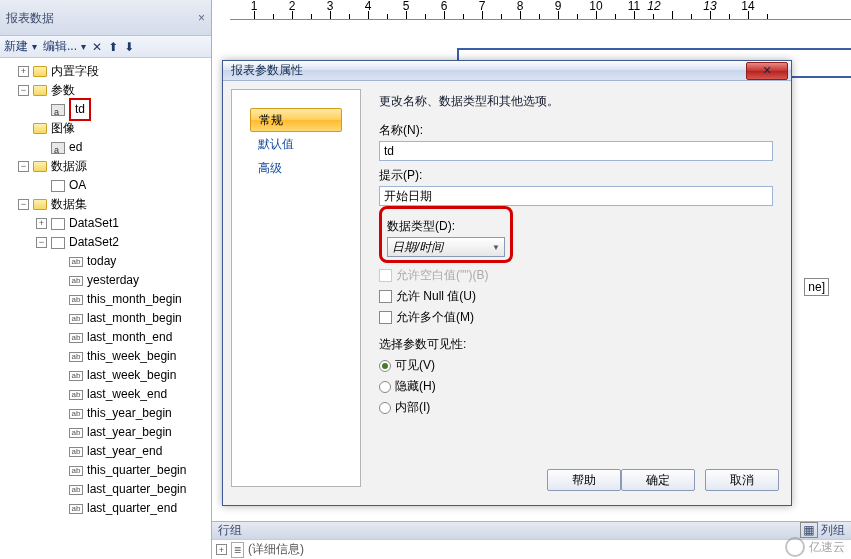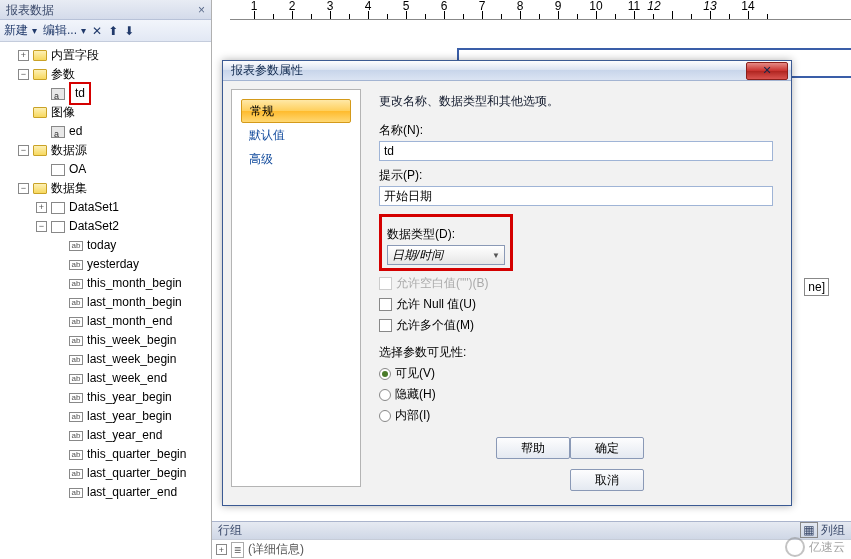--- a/index.html
+++ b/index.html
@@ -1,19 +1,19 @@
 <!DOCTYPE html>
 <html><head>
 <meta charset="utf-8">
 <style>
 * { box-sizing: border-box; margin: 0; padding: 0; font-family: "Microsoft YaHei", Tahoma, Arial, sans-serif; font-size: 12px; }
 body { background: #fff; position: relative; width: 851px; height: 559px; overflow: hidden; }
 
 .left-panel { position: absolute; left: 0; top: 0; width: 212px; height: 559px; background: #fff; border-right: 1px solid #b0b0b0; }
-.panel-header { background: linear-gradient(#e8ecf4,#d4dbea); height: 20px; line-height: 20px; padding: 0 6px; color: #3b4a6b; border-bottom: 1px solid #b8c2d8; display:flex; justify-content:space-between; align-items:center; }
+.panel-header { background: linear-gradient(#e8ecf4,#d4dbea); height: 36px; line-height: 20px; padding: 0 6px; color: #3b4a6b; border-bottom: 1px solid #b8c2d8; display:flex; justify-content:space-between; align-items:center; }
 .panel-header .close { color:#5a6a8a; cursor:pointer; }
 .toolbar { height: 22px; background: linear-gradient(#f2f5fb,#e2e8f4); border-bottom:1px solid #c4ccdc; display:flex; align-items:center; padding:0 4px; gap:6px; }
 .toolbar .tb-btn { color:#213a6b; display:flex; align-items:center; gap:2px; }
 .toolbar .drop::after { content:"▾"; font-size:10px; margin-left:2px; }
 .tree { padding: 4px 0 4px 4px; line-height: 19px; color:#000; }
 .tree .row { display:flex; align-items:center; height:19px; white-space:nowrap; }
 .tree .indent1 { padding-left: 14px; }
 .tree .indent2 { padding-left: 32px; }
 .tree .indent3 { padding-left: 50px; }
 .tree .toggle { width:11px; height:11px; border:1px solid #888; display:inline-flex; align-items:center; justify-content:center; font-size:9px; line-height:1; margin-right:3px; background:#fff; color:#555;}
@@ -31,40 +31,40 @@
 .ruler .tick { position:absolute; bottom:0; border-left:1px solid #000; height:5px; }
 .ruler .tickL { height:8px; }
 .ruler .num { position:absolute; bottom:6px; transform:translateX(-50%); }
 .body-shadow { position:absolute; left:245px; top:48px; width:560px; height:30px; border:2px solid #3a5ea8; background:#fff; }
 
 .dialog { position:absolute; left:222px; top:60px; width:570px; height:446px; border:1px solid #3b5a93; background:#f2f2f2; box-shadow:0 0 8px rgba(0,0,0,.3); }
 .dialog-title { height:20px; background:linear-gradient(#fdfdfe,#dce4f2 45%,#c7d4ea 46%,#dbe4f3); display:flex; align-items:center; justify-content:space-between; padding:0 3px 0 8px; border-bottom:1px solid #a3b4d2; }
 .dialog-title span { color:#10294e; }
 .close-btn { width:42px; height:18px; background:linear-gradient(#e58b86,#c9302c 50%,#b02520 51%,#d9534f); border:1px solid #8a1f1b; border-radius:2px; color:#fff; display:flex; align-items:center; justify-content:center; font-size:11px; }
 .dialog-body { display:flex; height: calc(100% - 26px); }
-.side-tabs { width:130px; background:#fff; border:1px solid #b4b4b4; margin:8px 0 12px 8px; padding:9px; }
+.side-tabs { width:130px; background:#fff; border:1px solid #b4b4b4; margin:8px 0 12px 8px; padding:18px; }
 .side-tabs .tab { height:24px; display:flex; align-items:center; padding:0 8px; color:#114a9c; }
 .side-tabs .tab.active { background:linear-gradient(#ffe8a6,#ffcf5b 50%,#ffbb2d 51%,#ffd873); border:1px solid #d49a1a; color:#000; border-radius:2px; }
 .form { flex:1; padding:12px 18px 8px 18px; position:relative; }
 .form .caption { color:#0f172a; margin-bottom:12px; }
 .form label { display:block; margin-top:6px; color:#000000; }
 .form input[type=text] { width:100%; border:1px solid #9fb4d6; height:20px; padding:0 4px; background:#fff; margin-top:2px; }
 .form .select { width:118px; height:20px; border:1px solid #8a99b6; background:linear-gradient(#fff,#e6e6e6); display:flex; align-items:center; justify-content:space-between; padding:0 4px; margin-top:2px;font-style:italic; }
 .form .select::after { content:"▼"; font-size:8px; color:#555; }
 .hl-red { border:3px solid #d40000; padding:3px 5px; margin-top:0; display:inline-block; }
 .check-row { display:flex; align-items:center; margin-top:4px; gap:4px; }
 .check-row .cb { width:13px; height:13px; border:1px solid #888; background:#fff; }
 .check-row.disabled { color:#aaa; }
 .check-row.disabled .cb { border-color:#ccc; }
 .radio-row { display:flex; align-items:center; gap:4px; margin-top:4px; }
 .radio-row .rb { width:12px; height:12px; border:1px solid #888; border-radius:50%; background:#fff; display:flex; align-items:center; justify-content:center; }
 .radio-row .rb.checked::after { content:""; width:6px; height:6px; background:#4a7b2a; border-radius:50%; }
-.dialog-footer { position:absolute; bottom:8px; left:0; right:12px; display:flex; justify-content:center; }
+.dialog-footer { position:absolute; bottom:8px; left:0; right:12px; display:flex; justify-content:flex-end; }
 .btn { min-width:74px; height:22px; border:1px solid #8a99b6; background:linear-gradient(#fdfdfe,#e4e9f1); border-radius:2px; display:inline-flex; align-items:center; justify-content:center; }
-.btn-group { display:flex; gap:10px;flex-direction:column; }
+.btn-group { display:flex; gap:10px; }
 
 .bottom-bar { position:absolute; left:212px; bottom:20px; right:0; height:18px; background:linear-gradient(#e6eaf2,#cfd7e6); border-top:1px solid #aab4cc; display:flex; align-items:center; padding:0 6px; font-size:11px; color:#3b4a6b; justify-content:space-between; }
 .detail-bar { position:absolute; left:212px; bottom:0; right:0; height:20px; background:#fff; border-top:1px solid #c6ccd8; display:flex; align-items:center; color:#555; }
 .detail-bar .tg { width:11px; height:11px; border:1px solid #888; display:flex; align-items:center; justify-content:center; margin:0 4px; font-size:9px;}
 .watermark { position:absolute; right:6px; bottom:2px; opacity:.5; display:flex; align-items:center; gap:4px; color:#444; font-size:16px; }
 .watermark .logo { width:20px; height:20px; border:2px solid #888; border-radius:50%; }
 </style>
 </head>
 <body>
 
@@ -316,21 +316,21 @@
     </div>
     <div class="form">
       <div class="caption">更改名称、数据类型和其他选项。</div>
 
       <label>名称(N):</label>
       <input type="text" value="td" style="">
 
       <label>提示(P):</label>
       <input type="text" value="开始日期" style="">
 
-      <div class="hl-red" style="margin-top:8px;">
+      <div class="hl-red" style="margin-top:0;border-radius:8px;">
         <label>数据类型(D):</label>
         <div class="select">
             <span>日期/时间</span>
           </div>
       </div>
 
       <div class="check-row disabled">
           <span class="cb"></span>
           <span>允许空白值("")(B)</span>
         </div>

